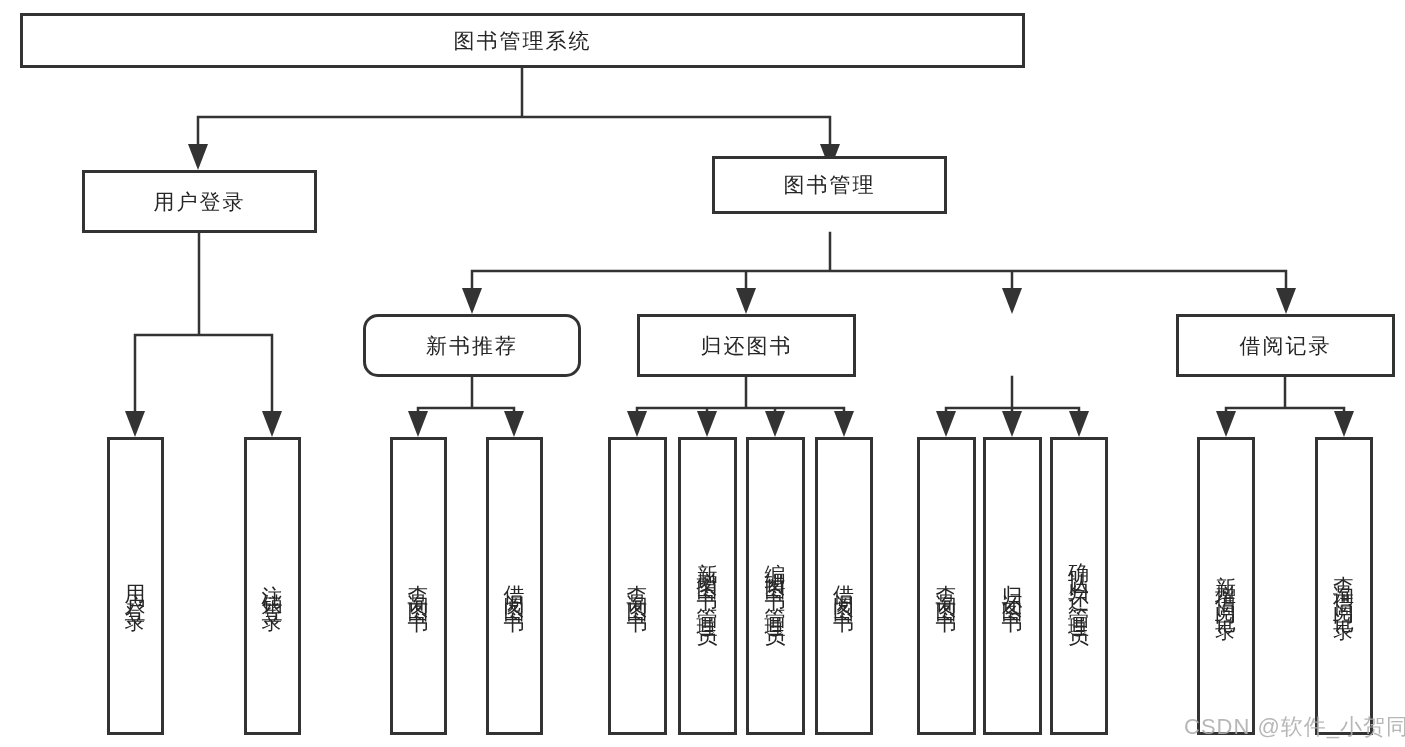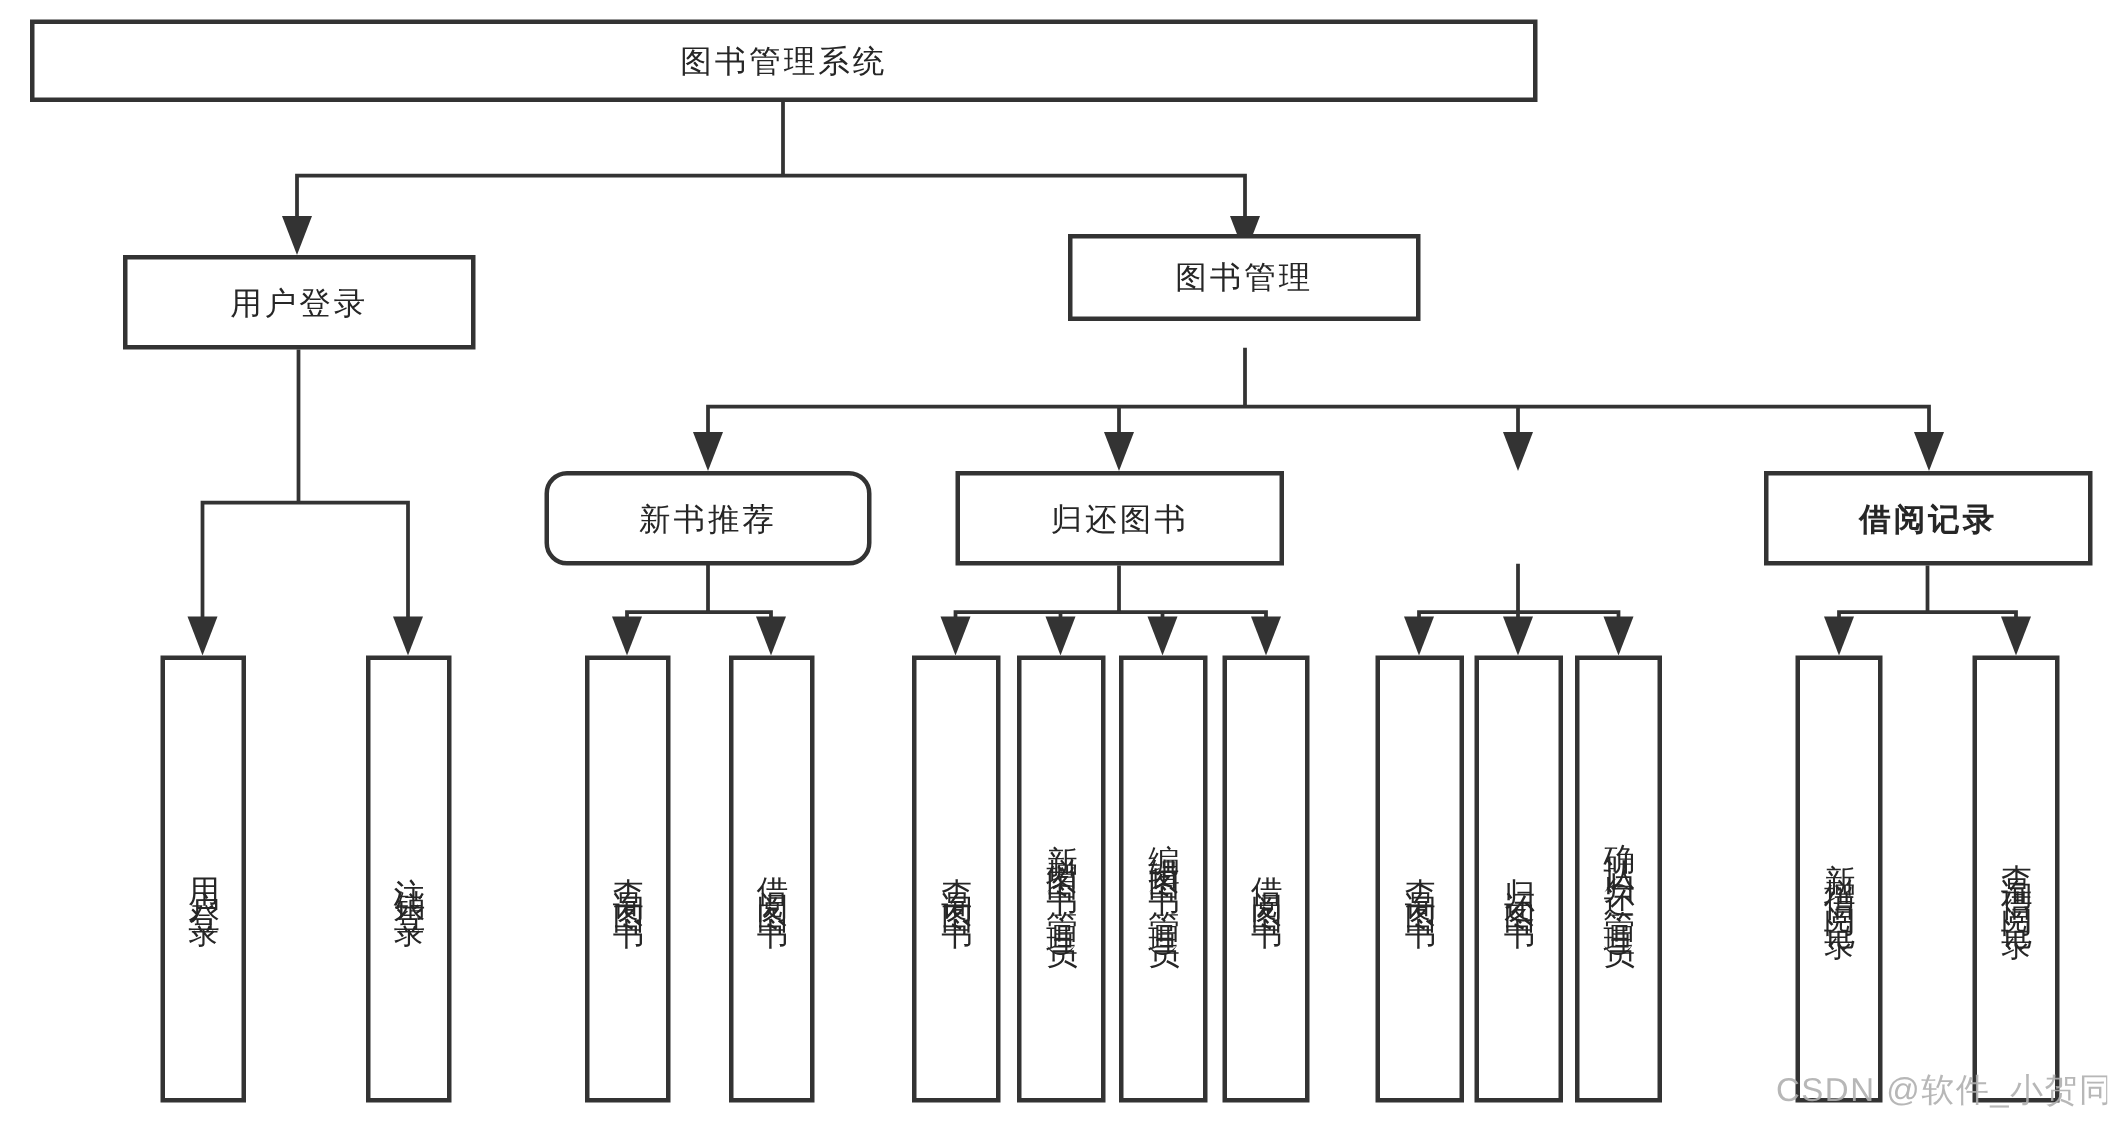--- a/index.html
+++ b/index.html
@@ -103,21 +103,21 @@
   <div class="box" style="left:712px;top:156px;width:235px;height:58px;">
     <span class="hlabel">图书管理</span>
   </div>
 
   <div class="box" style="left:363px;top:314px;width:218px;height:63px;border-radius:15px;">
     <span class="hlabel">新书推荐</span>
   </div>
   <div class="box" style="left:637px;top:314px;width:219px;height:63px;">
     <span class="hlabel">归还图书</span>
   </div>
-  <div class="box" style="left:1176px;top:314px;width:219px;height:63px;font-weight:bold;">
+  <div class="box" style="left:1176px;top:314px;width:219px;height:63px;">
     <span class="hlabel">借阅记录</span>
   </div>
 
   <div class="box" style="left:107px;top:437px;width:57px;height:298px;">
     <span class="vlabel">用户登录</span>
   </div>
   <div class="box" style="left:244px;top:437px;width:57px;height:298px;">
     <span class="vlabel">注销登录</span>
   </div>
 

